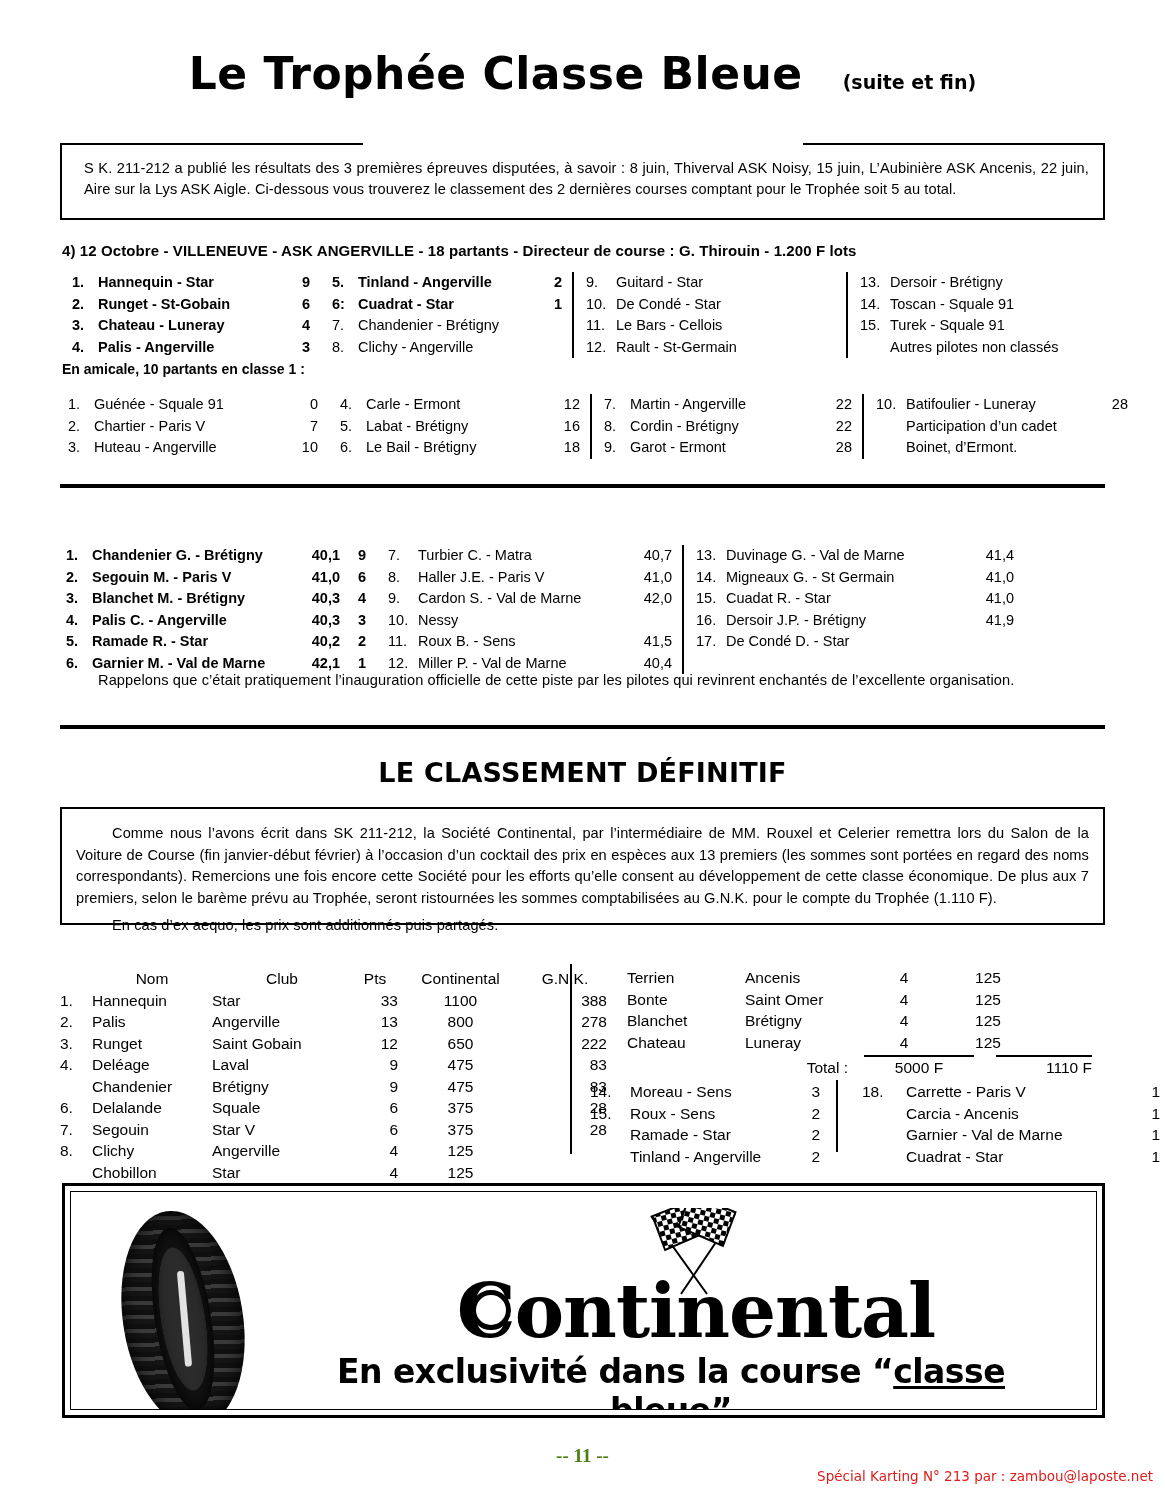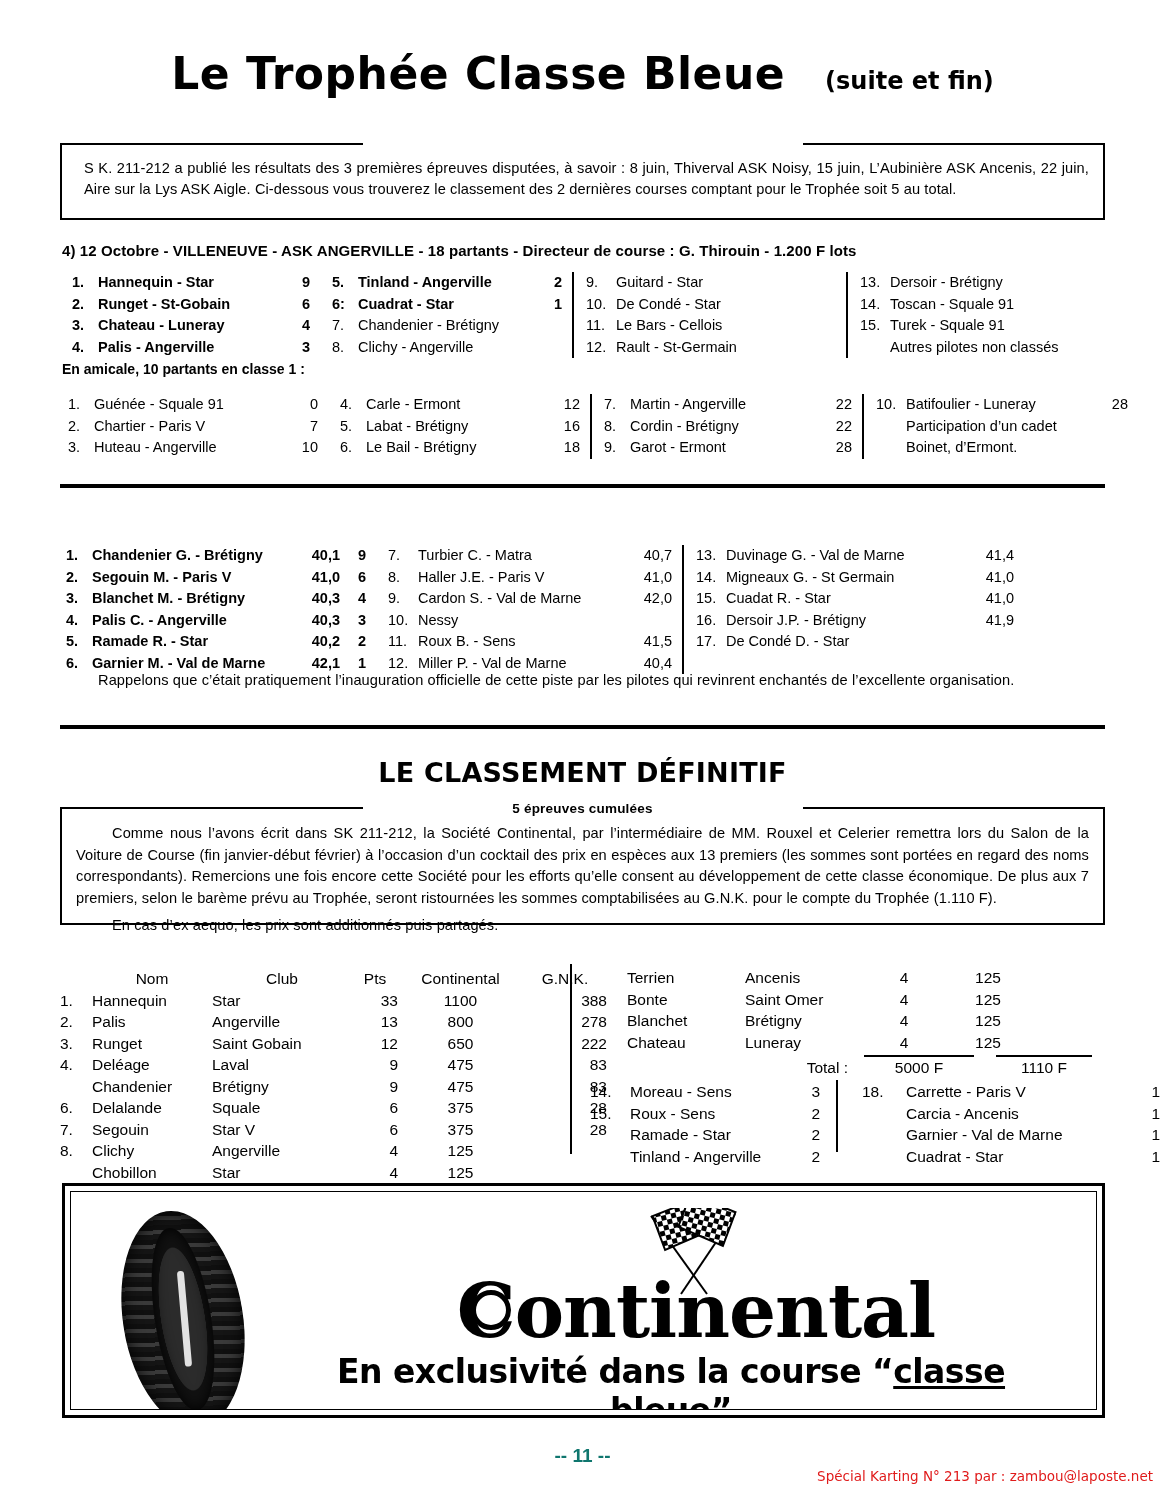--- a/index.html
+++ b/index.html
@@ -27,21 +27,21 @@
     text-align: center;
     white-space: nowrap;
   }
   .main-title {
     font-size: 44px;
     font-weight: bold;
     letter-spacing: 0.5px;
     font-family: "DejaVu Sans", sans-serif;
   }
   .subtitle {
-    font-size: 24px;
+    font-size: 19px;
     font-weight: bold;
     margin-left: 40px;
     font-family: "DejaVu Sans", sans-serif;
   }
 
   
   .notchbox {
     position: absolute;
     border: 2px solid #000;
     box-sizing: border-box;
@@ -180,21 +180,21 @@
     display: flex;
     align-items: baseline;
     white-space: nowrap;
   }
   .total-row .tlabel { width: 118px; flex: 0 0 118px; text-align: right; }
   .total-row .tv1 {
     width: 110px; flex: 0 0 110px; text-align: center;
     border-top: 2px solid #000; padding-top: 2px; margin-left: 16px;
   }
   .total-row .tv2 {
-    width: 96px; flex: 0 0 96px; text-align: center;
+    width: 96px; flex: 0 0 96px; text-align: right;
     border-top: 2px solid #000; padding-top: 2px; margin-left: 22px;
   }
 
   .btable {
     position: absolute;
     font-size: 15.5px;
     line-height: 21.5px;
     white-space: nowrap;
   }
   .btable .trow { display: flex; align-items: baseline; }
@@ -289,24 +289,24 @@
   }
   .cont-tag u { text-decoration: underline; text-underline-offset: 3px; }
 
   .flags { position: absolute; left: 560px; top: 16px; width: 150px; height: 90px; }
 
   
   .pagenum {
     position: absolute;
     left: 0; right: 0;
     text-align: center;
-    color: #0f766e;
+    color: #4d7c0f;
     font-weight: bold;
     font-size: 19px;
-    font-family: Liberation Sans, sans-serif;
+    font-family: Liberation Serif, serif;
   }
   .credit {
     position: absolute;
     right: 12px;
     color: #e01b1b;
     font-size: 13.5px;
     font-family: "DejaVu Sans", sans-serif;
     white-space: nowrap;
   }
 </style>
@@ -593,23 +593,20 @@
     </div>
   </div>
 
   <div class="body-text indent" style="position:absolute; left:62px; top:670px; width:1040px;">Rappelons que c’était pratiquement l’inauguration officielle   de cette piste par les pilotes qui revinrent enchantés de l’excellente organisation.</div>
 
   <div class="rule" style="left:60px; top:725px; width:1045px; height:4px;"></div>
 
   <div class="classement-title" style="top:757px;">LE CLASSEMENT DÉFINITIF</div>
 
   <div class="notchbox" style="left:60px; top:807px; width:1045px; height:118px;">
-    <div class="notch" style="width:420px; text-align:center;">
-      <span class="notch-label">5 épreuves cumulées</span>
-    </div>
     <div class="body-text indent" style="padding:14px 14px 0 14px;">Comme nous l’avons écrit dans SK 211-212, la Société Continental, par l’intermédiaire de MM. Rouxel et Celerier remettra lors du Salon de la Voiture de Course (fin janvier-début février) à l’occasion d’un cocktail des prix en espèces aux 13 premiers (les sommes sont portées en regard  des noms correspondants). Remercions une fois encore cette Société pour les efforts qu’elle consent au développement de cette classe économique. De plus aux 7 premiers, selon le barème prévu au Trophée, seront ristournées les sommes comptabilisées au G.N.K. pour le compte du Trophée (1.110 F).</div>
     <div class="body-text indent" style="padding:6px 14px 0 14px; text-align:left;">En cas d’ex aequo, les prix sont additionnés puis partagés.</div>
   </div>
 
   <div class="ftable" style="left:60px; top:968px;">
     <div class="hrow">
       <span class="c-rank"></span>
       <span class="c-nom" style="text-align:center">Nom</span>
       <span class="c-club" style="text-align:center">Club</span>
       <span class="c-pts">Pts</span>

